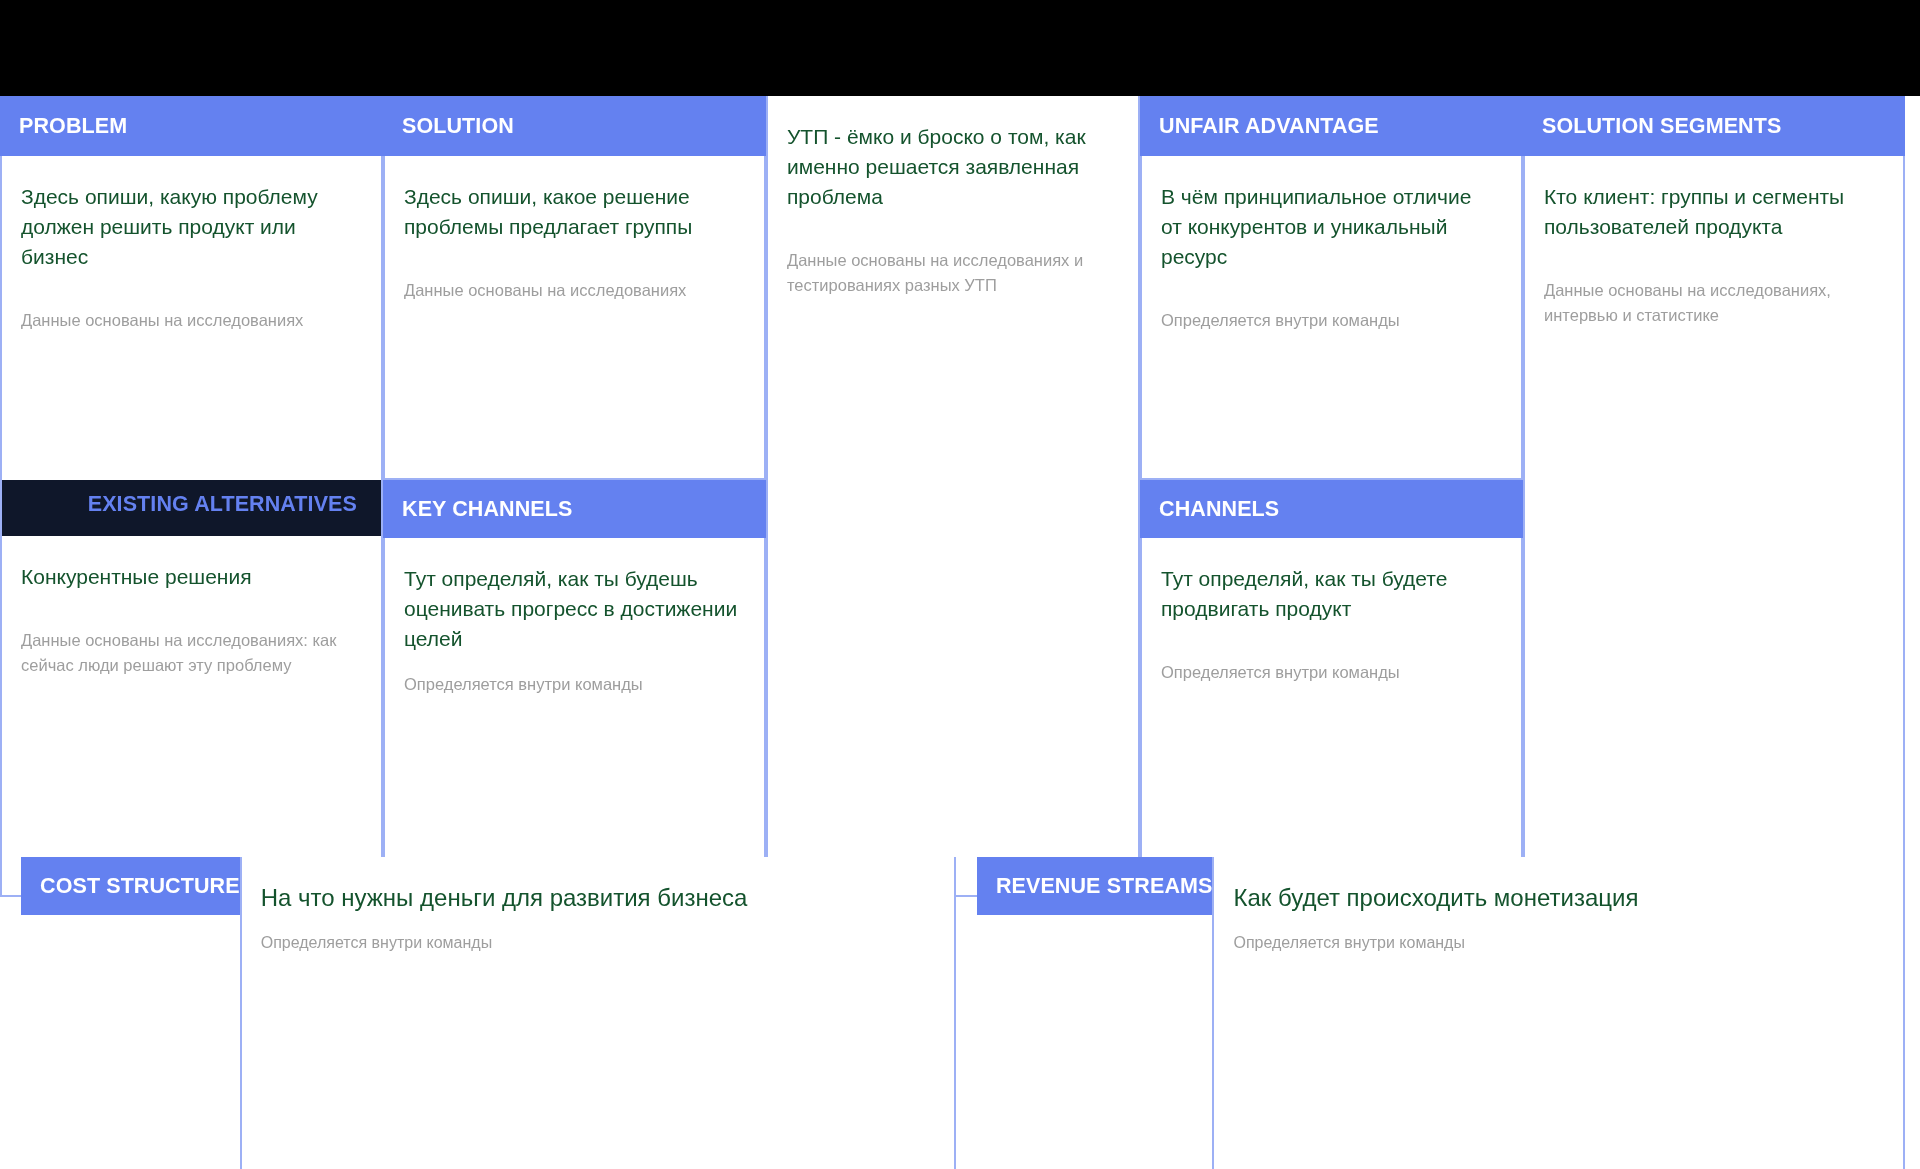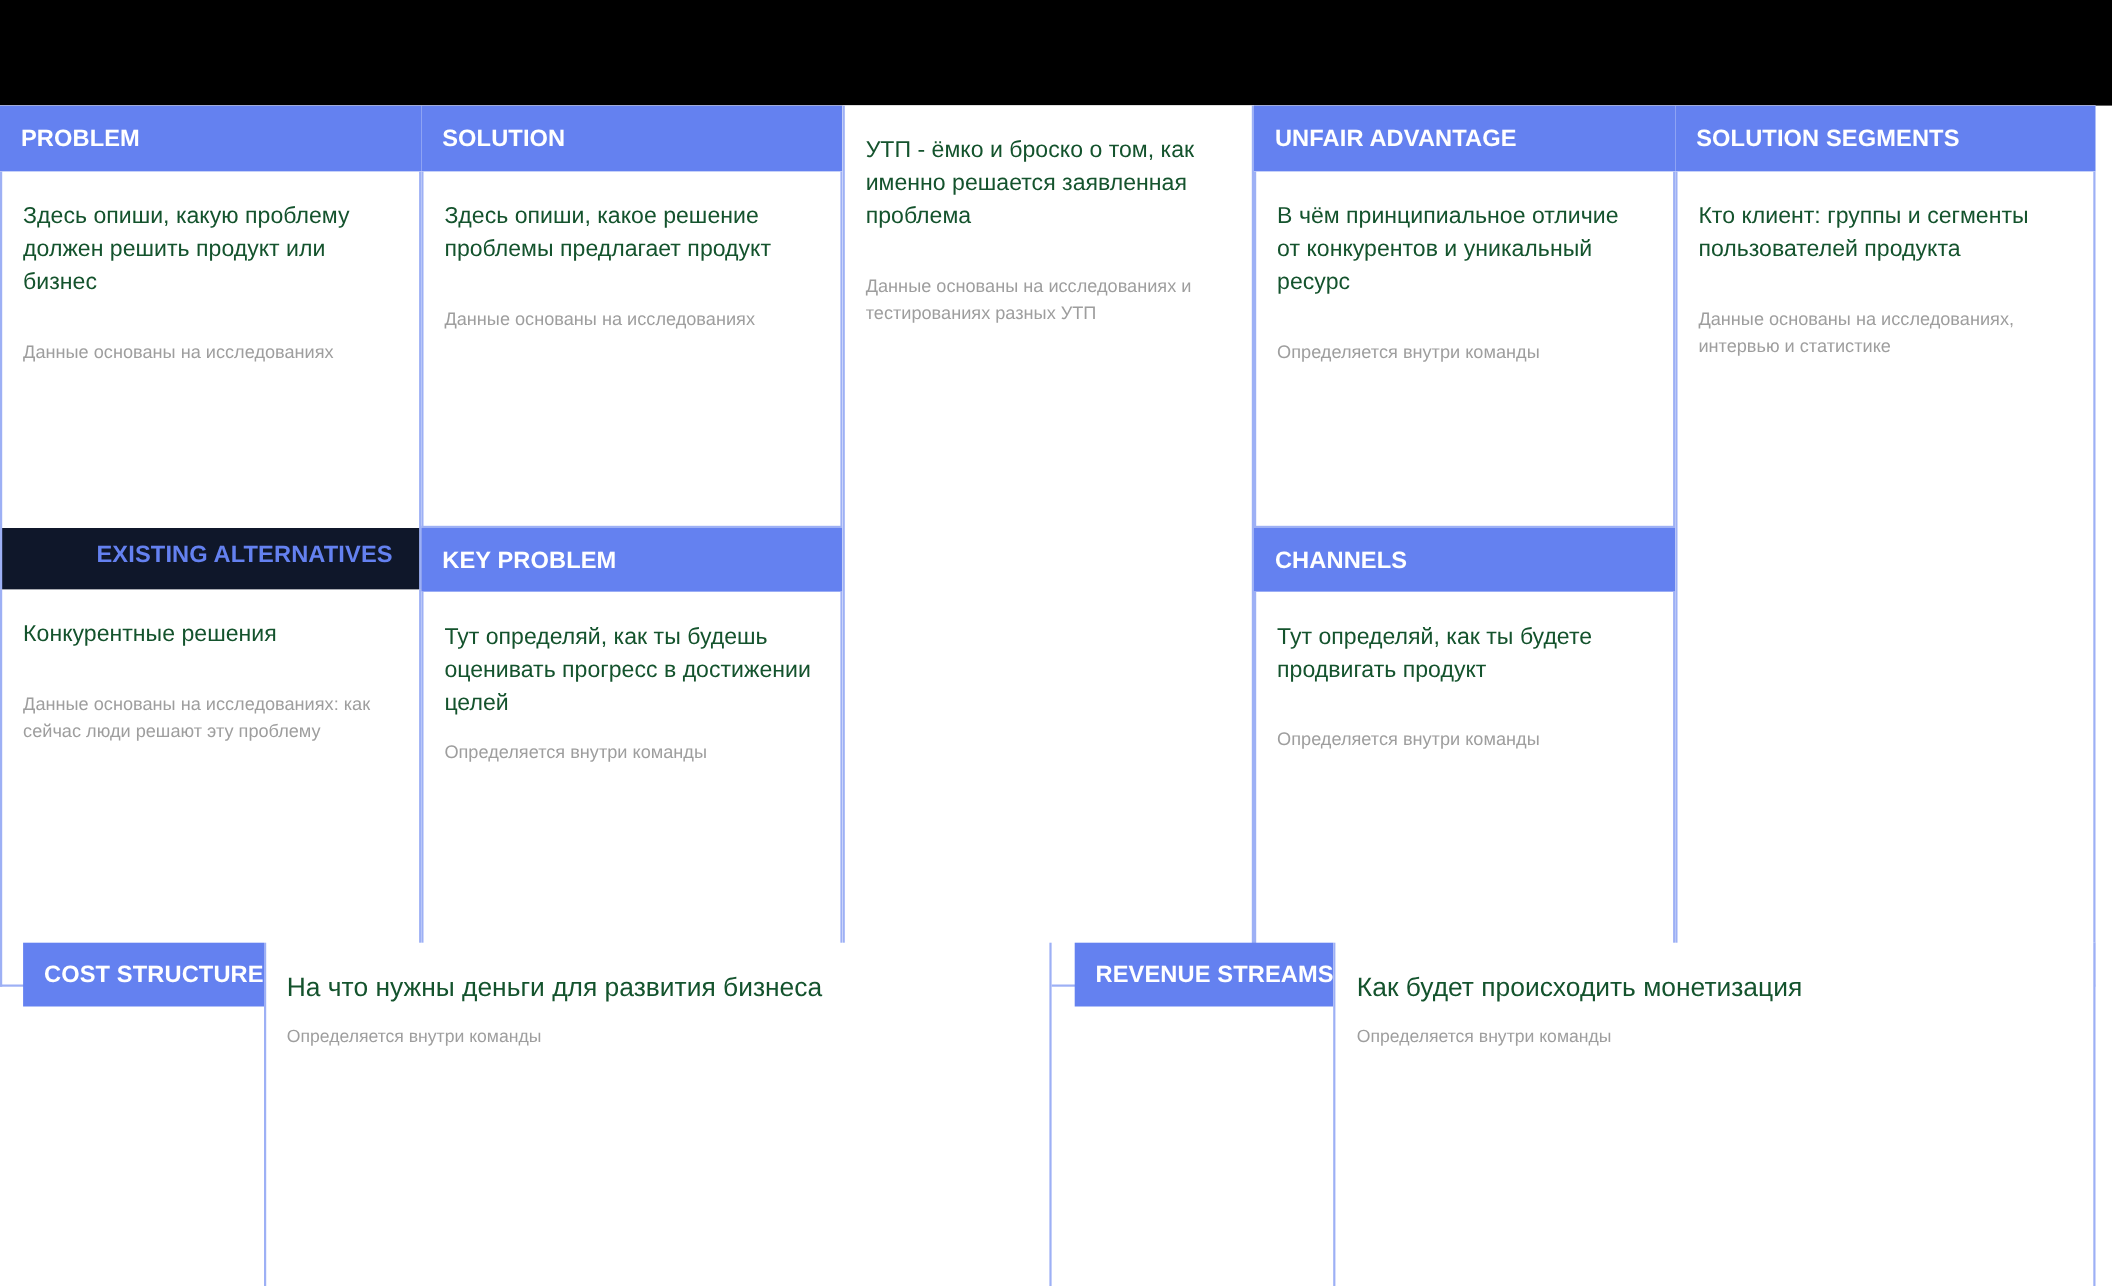--- a/index.html
+++ b/index.html
@@ -198,25 +198,25 @@
           <div class="primary">Конкурентные решения</div>
           <div class="secondary">Данные основаны на исследованиях: как сейчас люди решают эту проблему</div>
         </div>
       </div>
 
       <div class="col col-solution">
         <div class="band">
           <span class="band-title">SOLUTION</span>
         </div>
         <div class="box box-upper">
-          <div class="primary">Здесь опиши, какое решение проблемы предлагает продукт</div>
+          <div class="primary">Здесь опиши, какое решение проблемы предлагает группы</div>
           <div class="secondary">Данные основаны на исследованиях</div>
         </div>
         <div class="band-sub">
-          <span class="band-title">KEY PROBLEM</span>
+          <span class="band-title">KEY CHANNELS</span>
         </div>
         <div class="box box-lower">
           <div class="primary">Тут определяй, как ты будешь оценивать прогресс в достижении целей</div>
           <div class="secondary tight">Определяется внутри команды</div>
         </div>
       </div>
 
       <div class="col col-uvp">
         <div class="box box-full">
           <div class="primary">УТП - ёмко и броско о том, как именно решается заявленная проблема</div>

